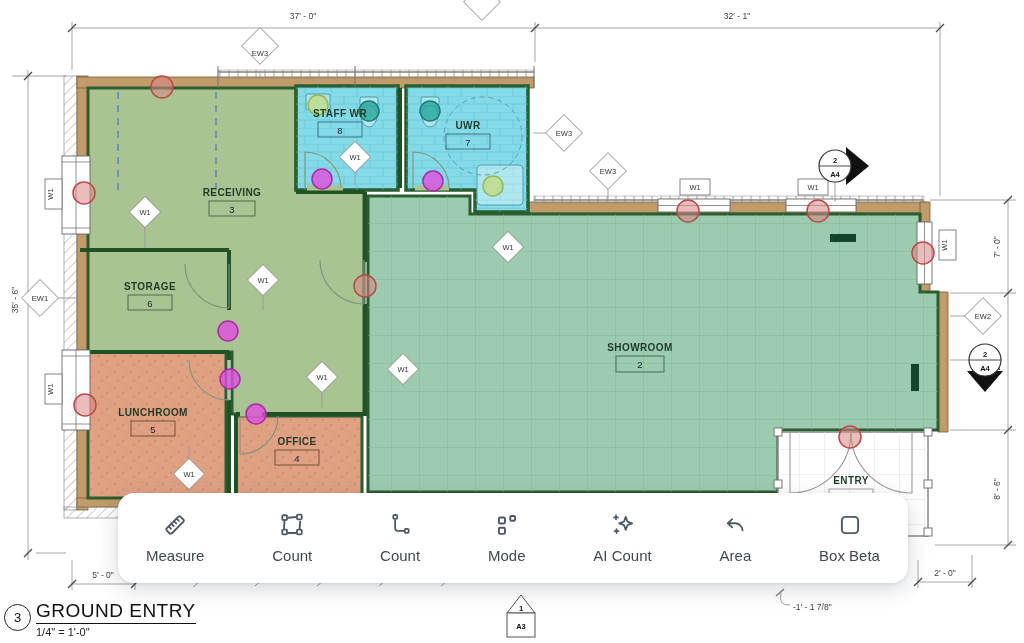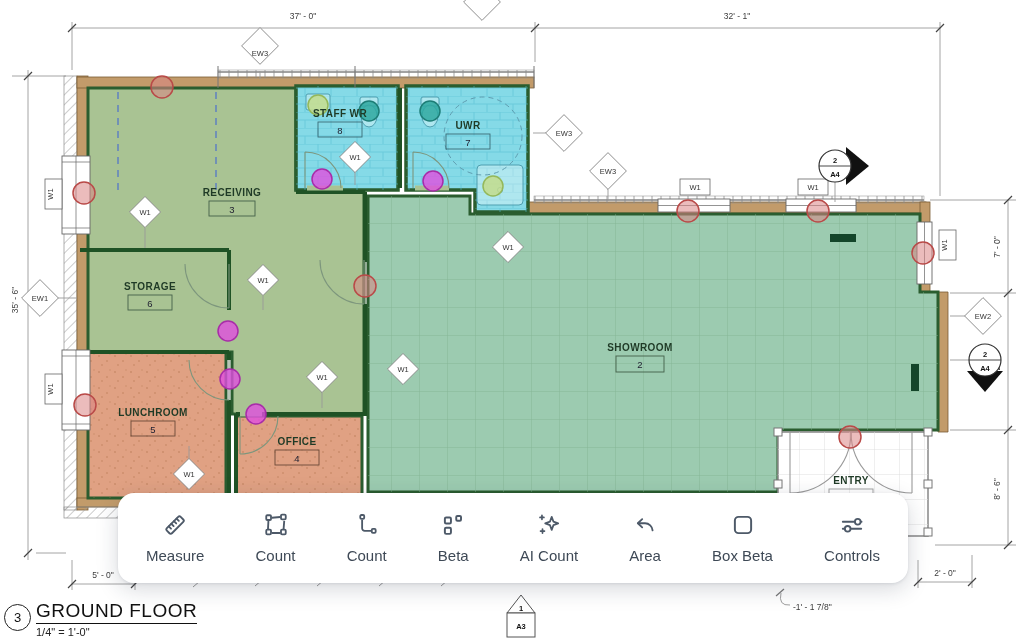--- a/index.html
+++ b/index.html
@@ -400,21 +400,21 @@
     <span class="lbl">Count</span>
   </button>
   <button class="tool">
     <span class="iconrow">
       <svg width="26" height="26" viewBox="0 0 24 24" fill="none" stroke="#4d5968" stroke-width="1.8" stroke-linejoin="round">
         <rect x="4.5" y="5" width="5.6" height="5.6" rx="1.2"></rect>
             <rect x="15" y="3.6" width="4.4" height="4.4" rx="1.1"></rect>
         <rect x="4.5" y="14.6" width="5.6" height="5.6" rx="1.2"></rect>
       </svg>
         </span>
-    <span class="lbl">Beta</span>
+    <span class="lbl">Mode</span>
   </button>
   <button class="tool">
     <span class="iconrow">
       <svg width="26" height="26" viewBox="0 0 24 24" fill="none" stroke="#4d5968" stroke-width="1.6" stroke-linecap="round" stroke-linejoin="round">
         <path d="M14.5 4.5 l1.6 4.4 4.4 1.6 -4.4 1.6 -1.6 4.4 -1.6-4.4 -4.4-1.6 4.4-1.6 Z"></path>
         <path d="M5.5 3.2 v3.6 M3.7 5 h3.6"></path>
             <path d="M6 15.8 v3.6 M4.2 17.6 h3.6"></path>
       </svg>
         </span>
     <span class="lbl">AI Count</span>
@@ -429,37 +429,24 @@
     <span class="lbl">Area</span>
   </button>
   <button class="tool">
     <span class="iconrow">
       <svg width="26" height="26" viewBox="0 0 24 24" fill="none" stroke="#4d5968" stroke-width="1.8">
         <rect x="4.5" y="4.5" width="15" height="15" rx="3.4"></rect>
       </svg>
         </span>
     <span class="lbl">Box Beta</span>
   </button>
-  <button class="tool">
-    <span class="iconrow">
-      <svg width="26" height="26" viewBox="0 0 24 24" fill="none" stroke="#4d5968" stroke-width="1.7" stroke-linecap="round">
-        <path d="M3.5 9 h11"></path>
-            <circle cx="17.3" cy="9" r="2.6"></circle>
-            <path d="M20.2 9 h.6"></path>
-        <path d="M3.5 15.5 h1.6"></path>
-            <circle cx="8" cy="15.5" r="2.6"></circle>
-            <path d="M10.9 15.5 h9.6"></path>
-      </svg>
-        </span>
-    <span class="lbl">Controls</span>
-  </button>
 </div>
 
 
 <div class="sheet">
   <div class="circ">3</div>
   <div class="tblock">
-    <div class="ttl">GROUND FLOOR</div>
+    <div class="ttl">GROUND ENTRY</div>
     <div class="scl">1/4" = 1'-0"</div>
   </div>
 </div>
 
 </div>
 
 </body></html>

